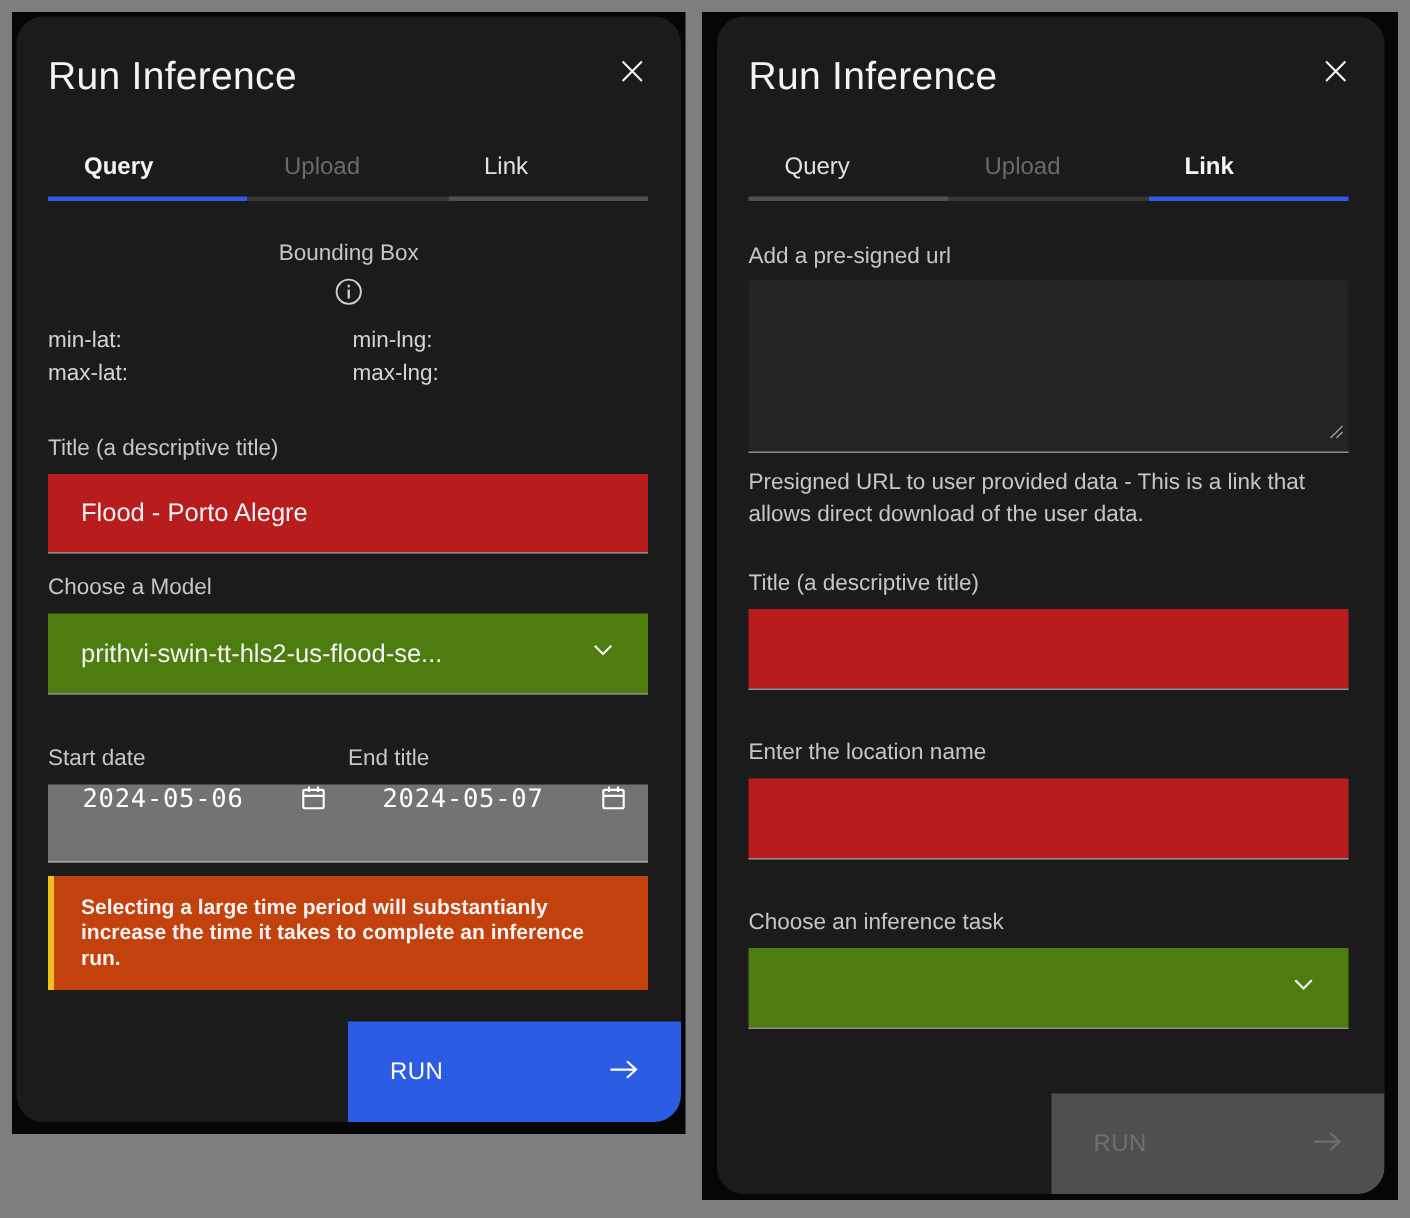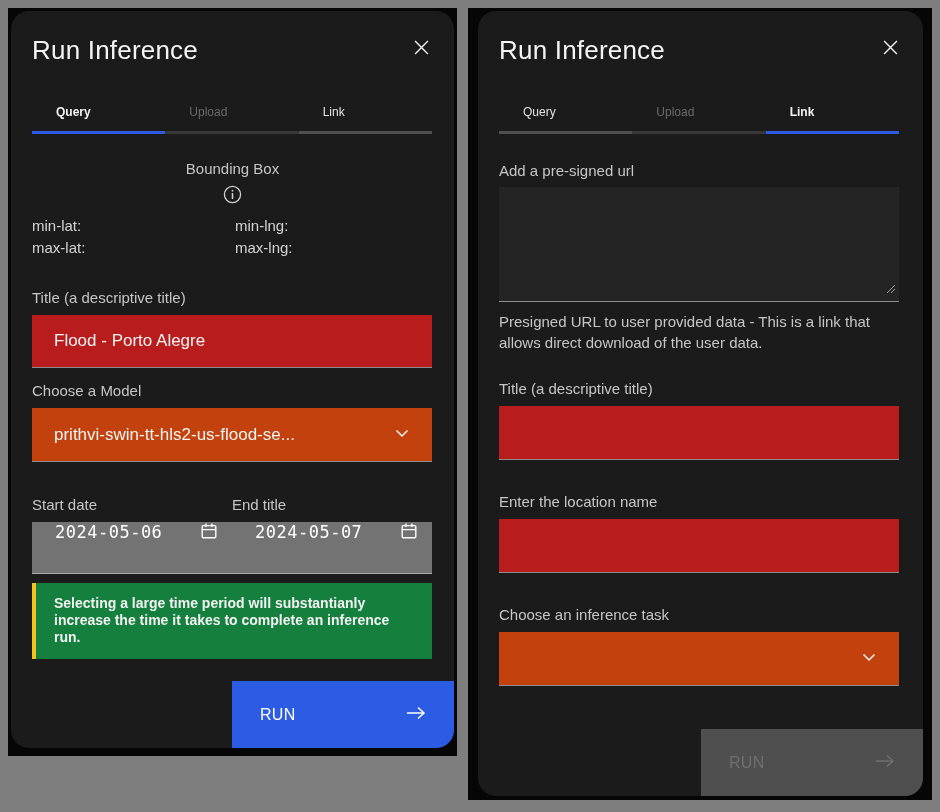--- a/index.html
+++ b/index.html
@@ -46,21 +46,21 @@
     cursor: pointer;
     background: none; border: none;
   }
 
   .tabs { margin-top: 26px; display: flex; width: 400px; }
   .tab {
     width: 133.33px;
     height: 42px;
     line-height: 40px;
     padding-left: 24px;
-    font-size: 12px;
+    font-size: 16px;
     border-bottom: 3px solid #4f4f4f;
     cursor: pointer;
   }
   .tab.selected { color: #f4f4f4; font-weight: 700; border-bottom-color: #2c5be4; }
   .tab.default  { color: #e2e2e2; font-weight: 400; }
   .tab.disabled { color: #6a6a6a; font-weight: 400; border-bottom-color: #373737; }
 
   .field-label { margin-top: 30px; font-size: 15px; color: #c6c6c6; }
 
   .bbox-label-row { margin-top: 26px; display: flex; align-items: center; gap: 8px; flex-direction: column; }
@@ -83,21 +83,21 @@
     color: #f4f4f4;
     font-size: 17px;
     font-family: "Liberation Sans", sans-serif;
     padding: 0 22px;
     outline: none;
   }
   .select-box {
     margin-top: 9px;
     width: 400px;
     height: 54px;
-    background: #c2410c;
+    background: #4d7c0f;
     border-bottom: 1px solid #8d8d8d;
     display: flex;
     align-items: center;
     justify-content: space-between;
     padding: 0 22px;
     cursor: pointer;
   }
   .select-value { color: #f4f4f4; font-size: 17px; }
 
   .date-labels { margin-top: 34px; display: flex; width: 400px; }
@@ -121,21 +121,21 @@
   .date-value {
     font-family: "DejaVu Sans Mono", monospace;
     font-size: 17px;
     color: #ffffff;
     letter-spacing: 0.5px;
     flex: 1;
   }
   .warning-box {
     margin-top: 9px;
     width: 400px;
-    background: #15803d;
+    background: #c2410c;
     border-left: 4px solid #f1c21b;
     padding: 12px 16px 13px 18px;
   }
   .warning-text {
     color: #f2f2f2;
     font-size: 14px;
     font-weight: 700;
     line-height: 17px;
   }
 

